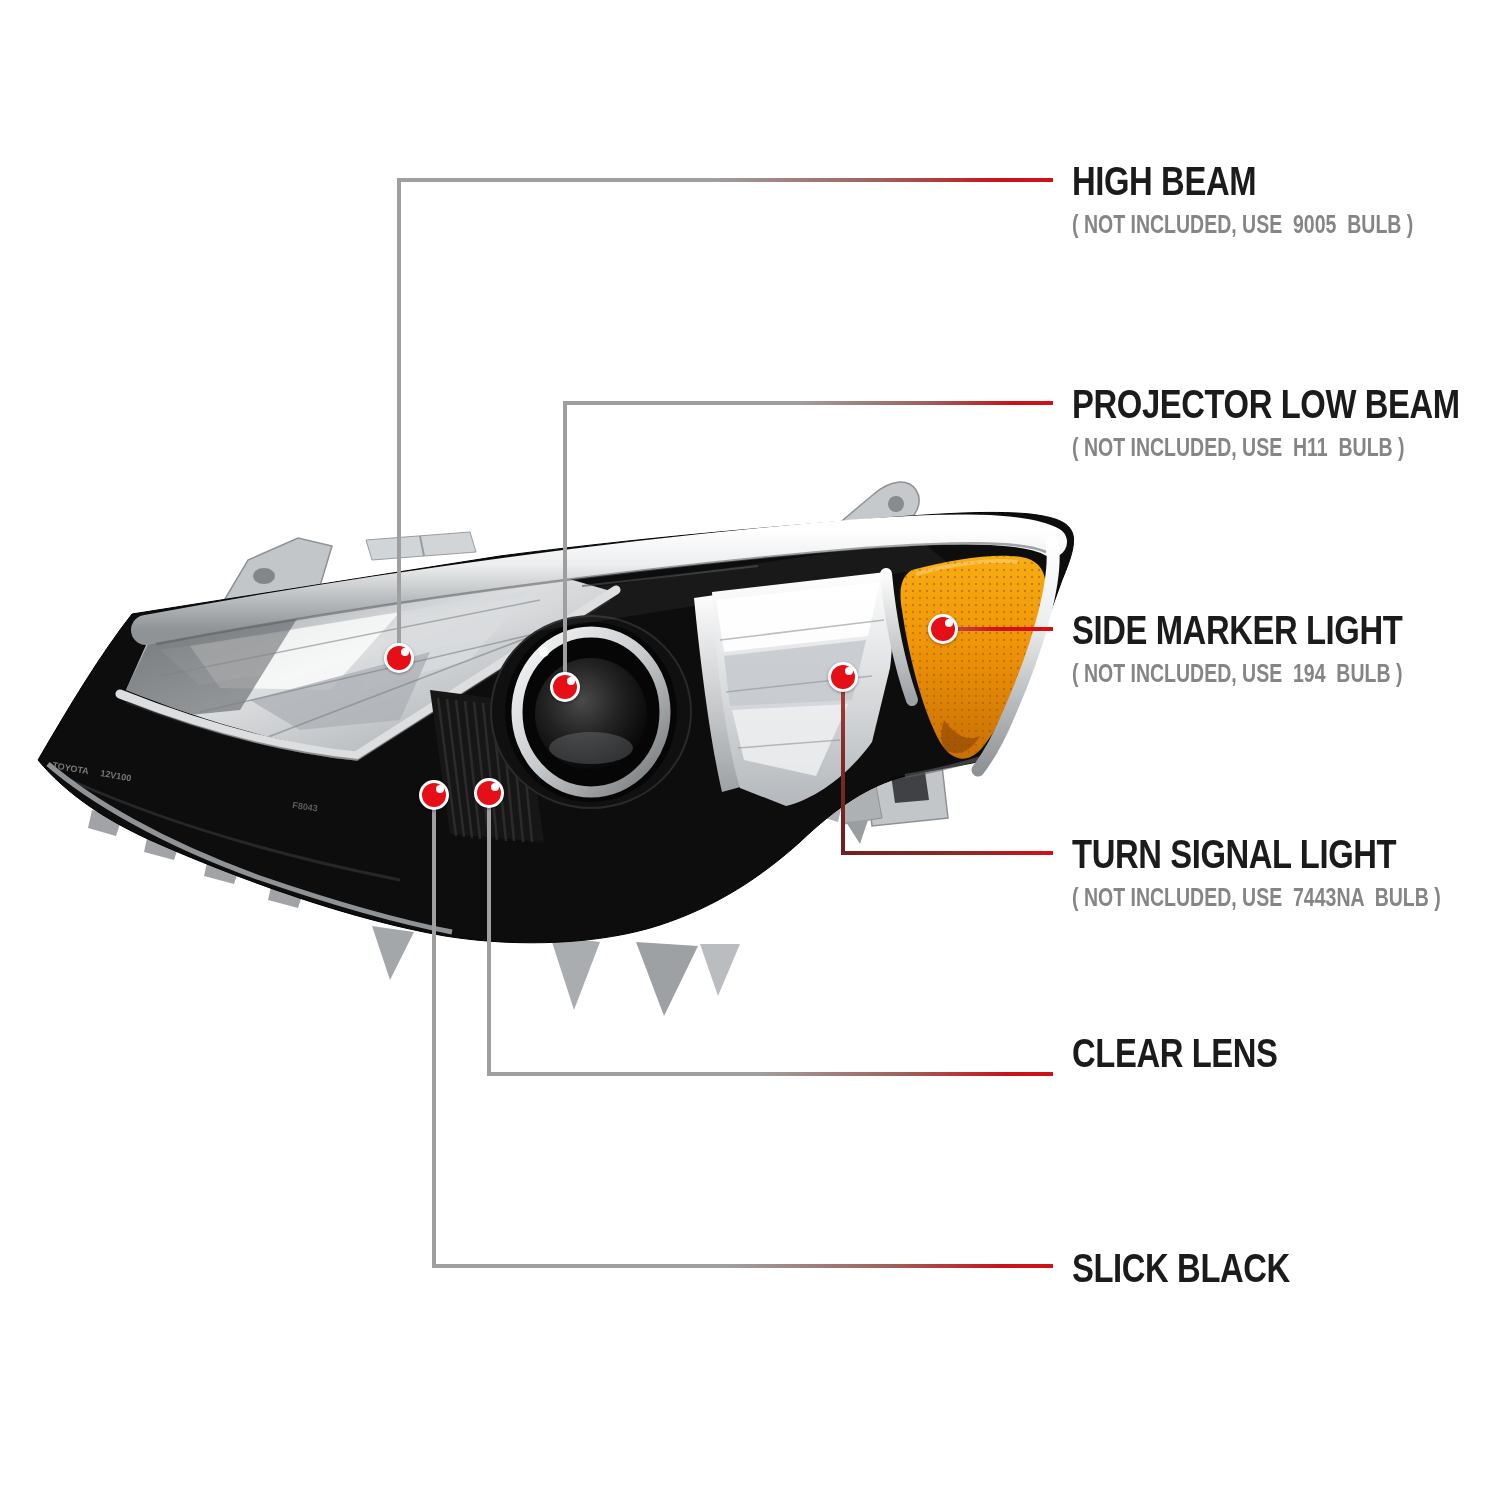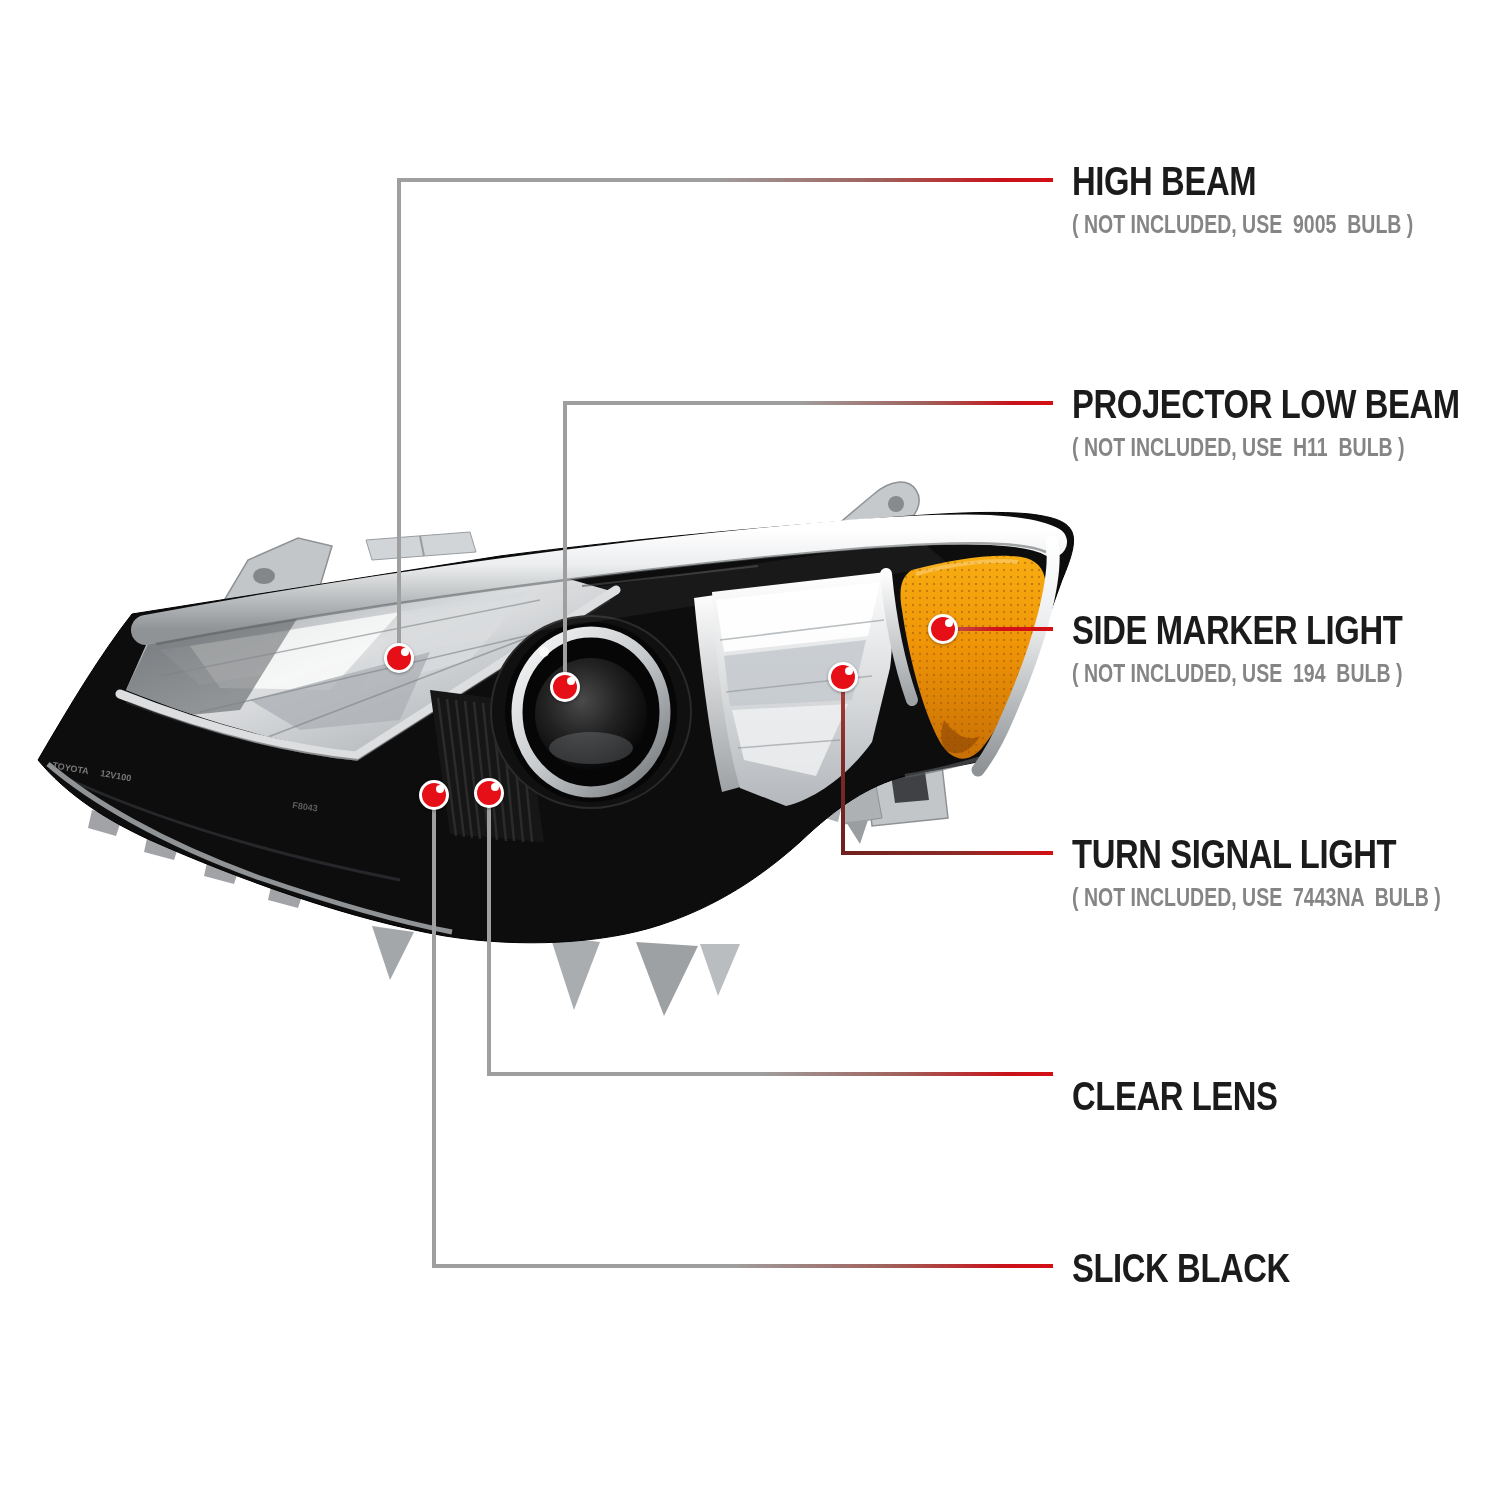--- a/index.html
+++ b/index.html
@@ -243,21 +243,21 @@
   <div class="callout" style="top:610px;">
     <div class="title">SIDE MARKER LIGHT</div>
     <div class="subtitle">( NOT INCLUDED, USE  194  BULB )</div>
   </div>
 
   <div class="callout" style="top:834px;">
     <div class="title">TURN SIGNAL LIGHT</div>
     <div class="subtitle">( NOT INCLUDED, USE  7443NA  BULB )</div>
   </div>
 
-  <div class="callout" style="top:1076px;">
+  <div class="callout" style="top:1033px;">
     <div class="title">CLEAR LENS</div>
   </div>
 
   <div class="callout" style="top:1248px;text-align:center;">
     <div class="title">SLICK BLACK</div>
   </div>
 
 </div>
 
 </body></html>

